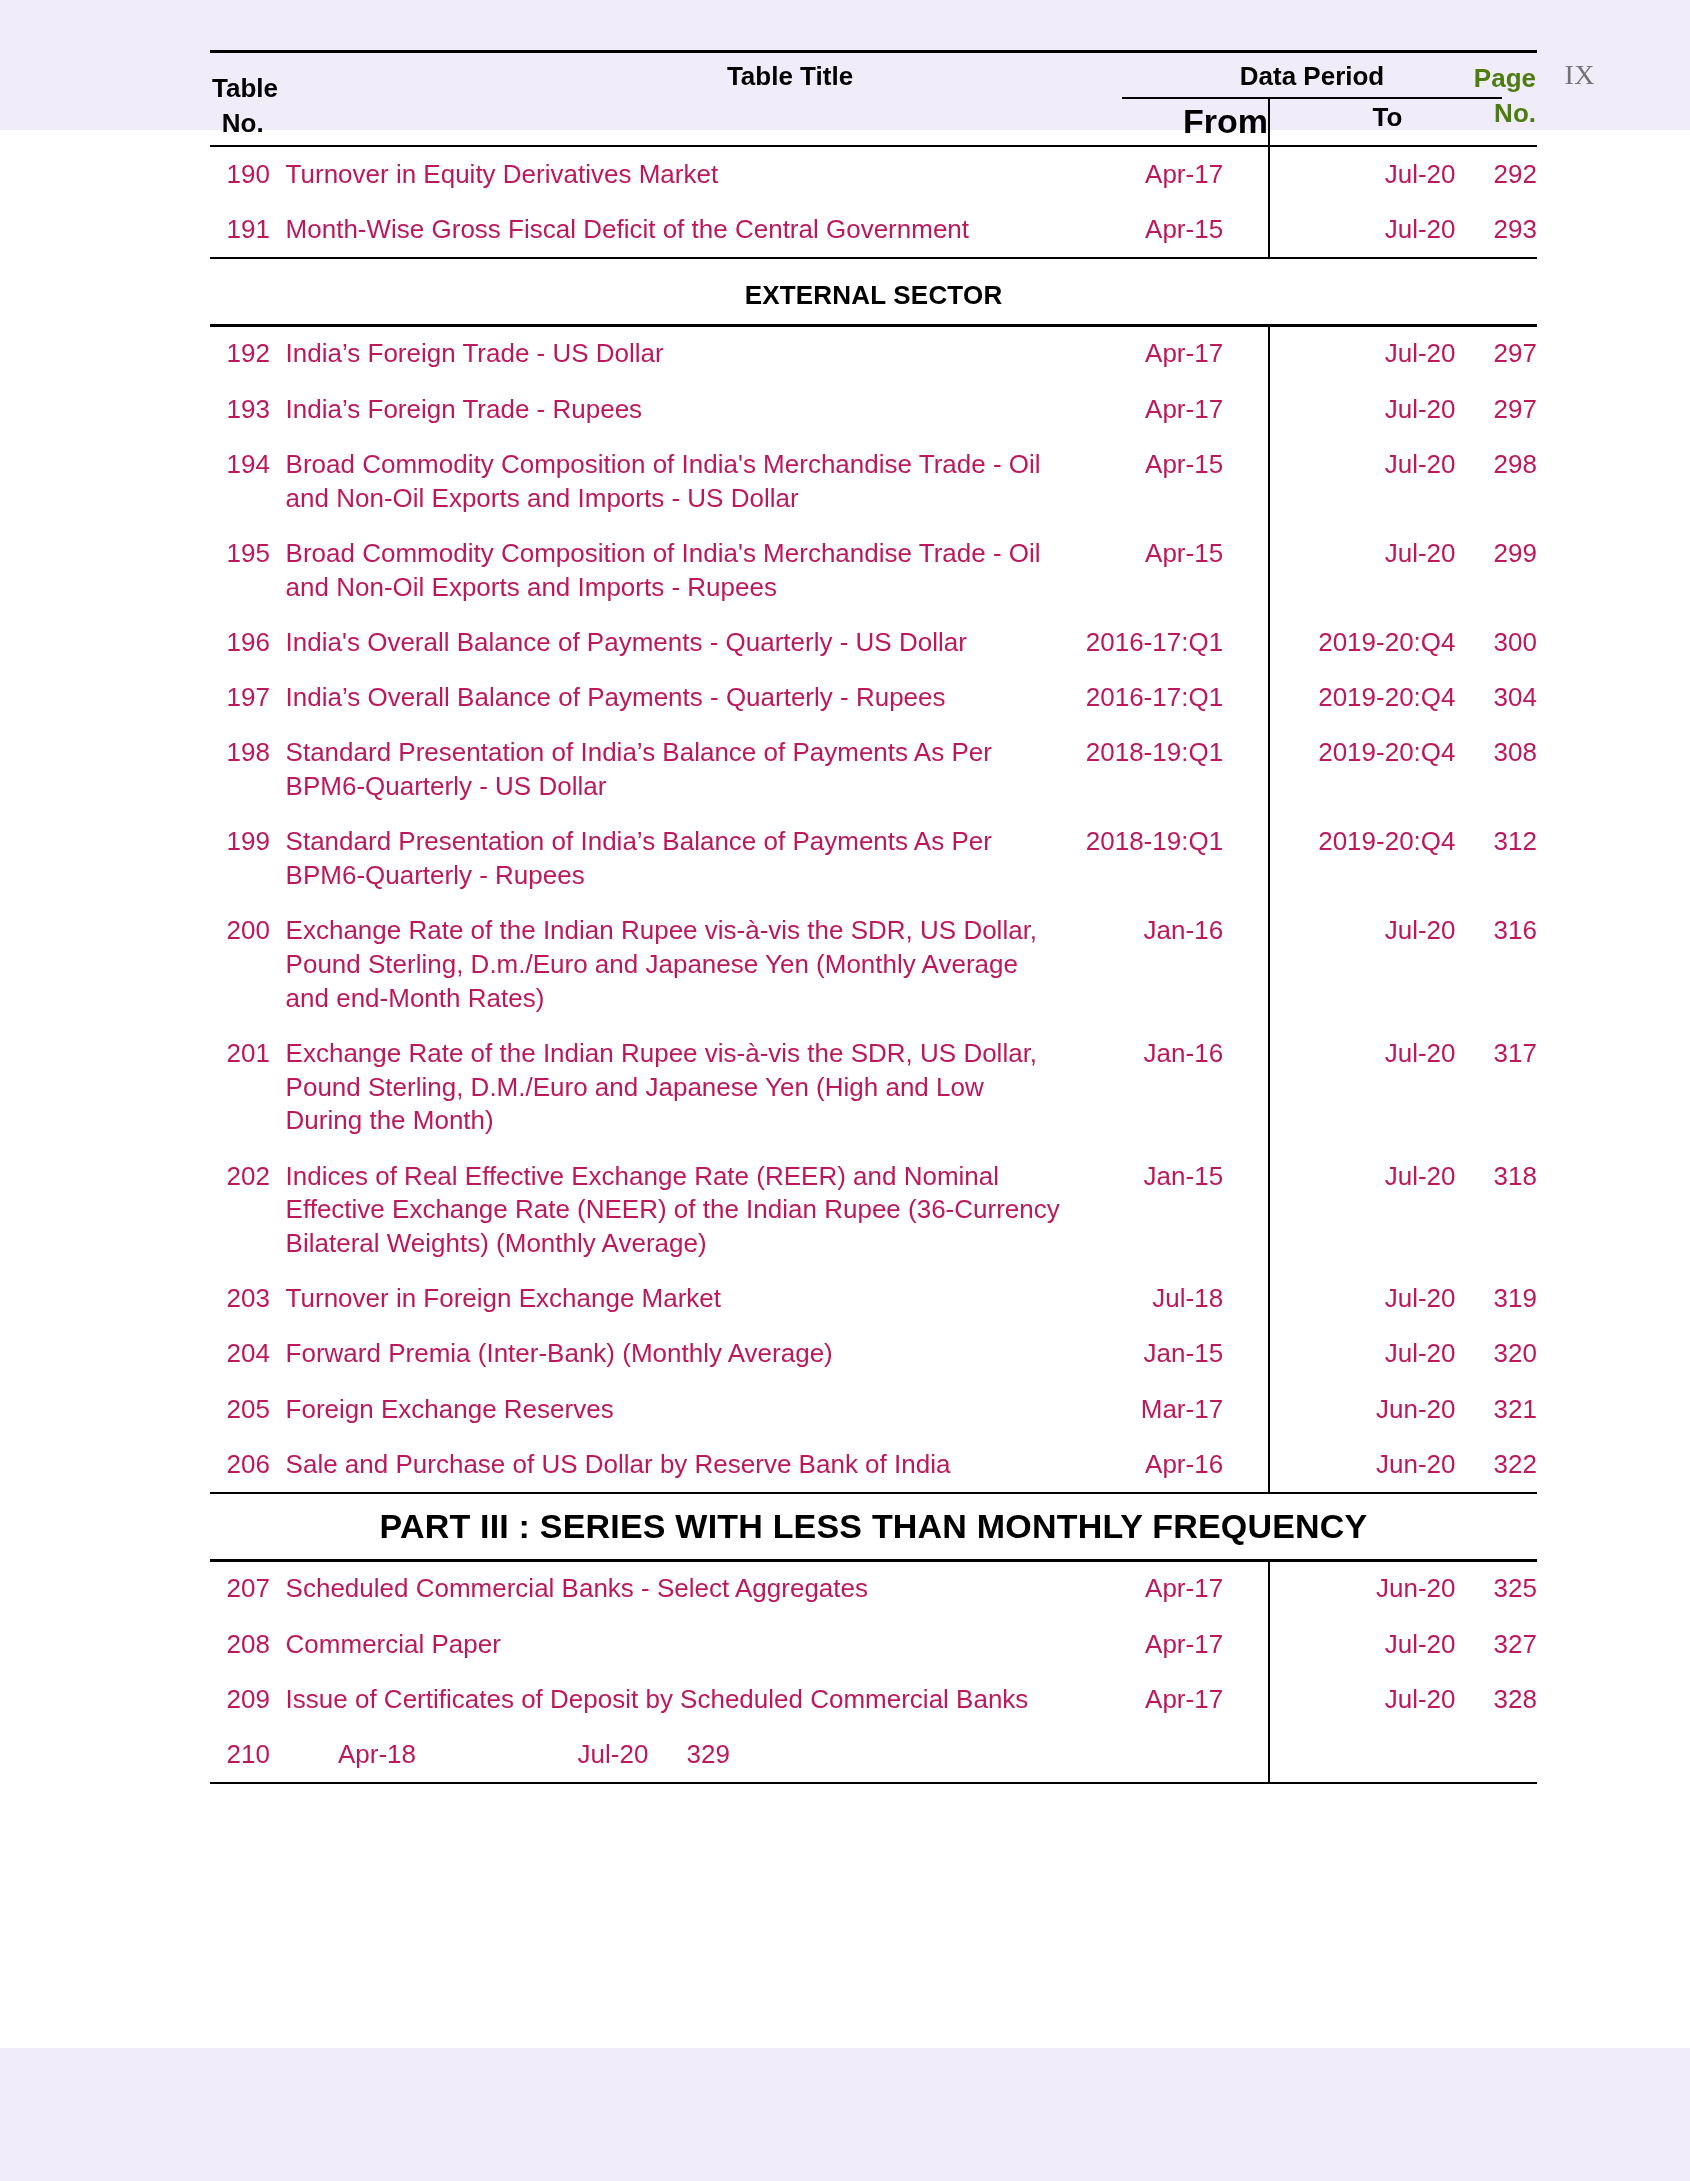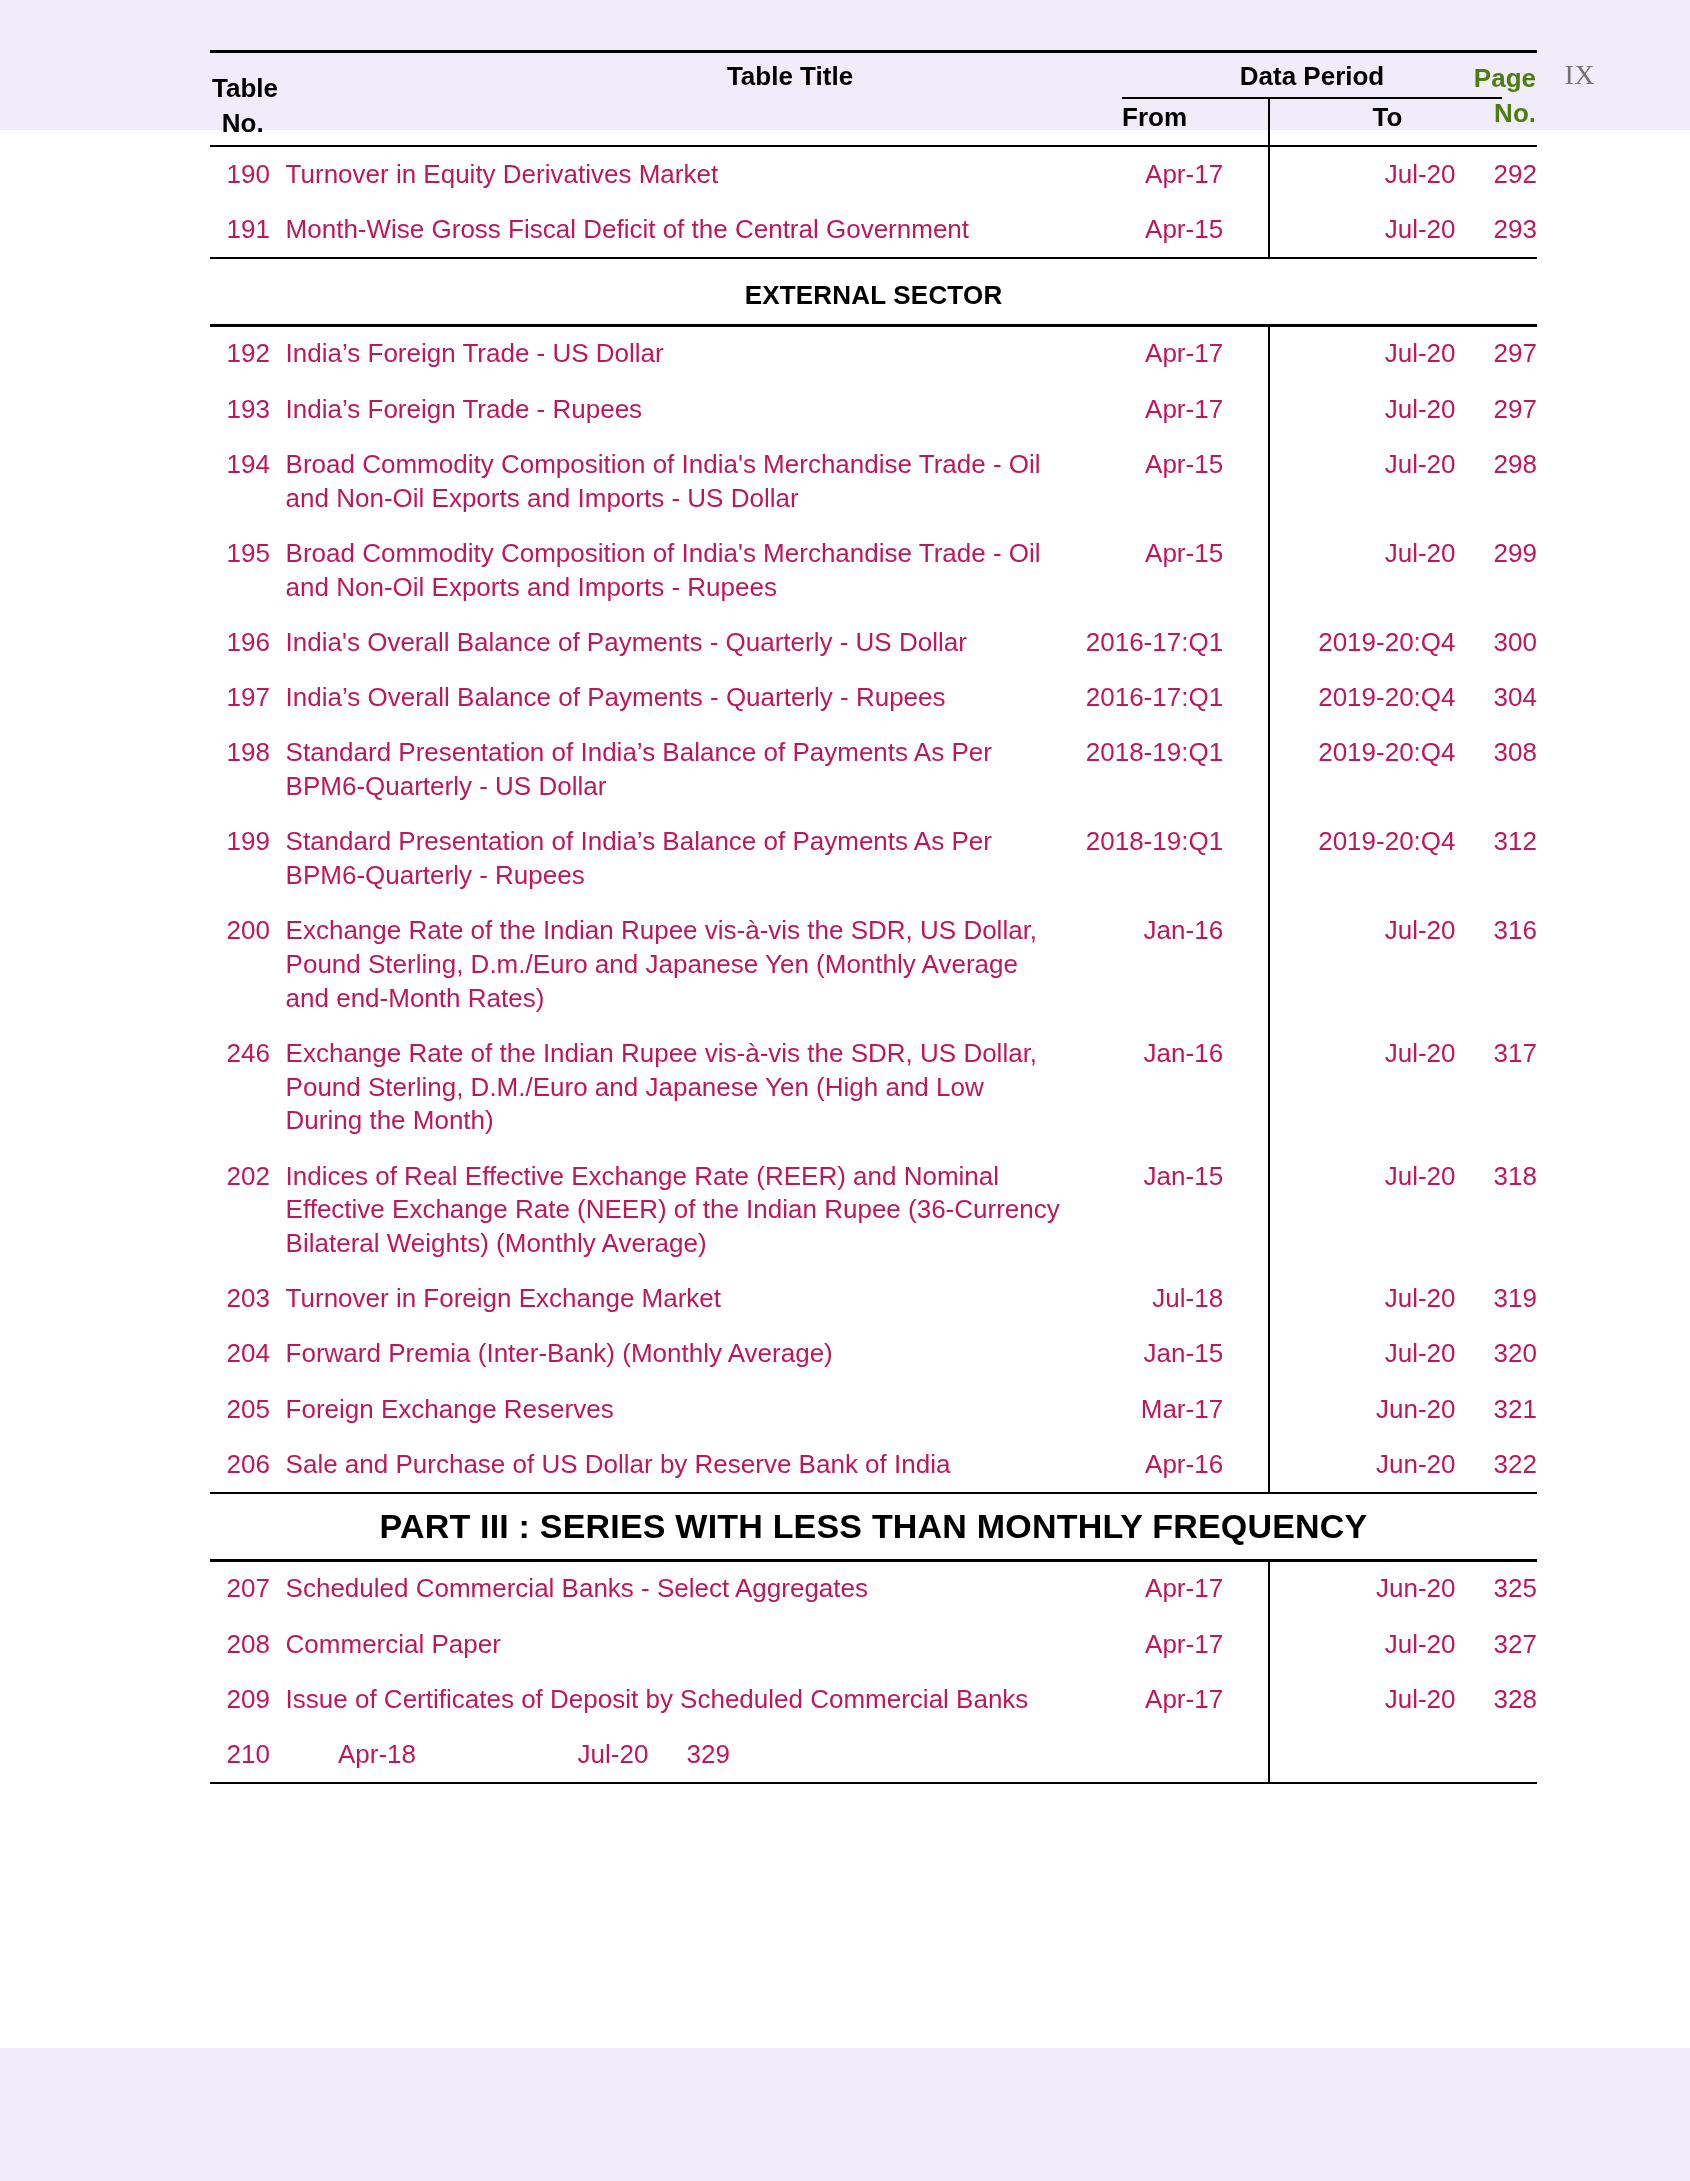--- a/index.html
+++ b/index.html
@@ -91,22 +91,22 @@
   .dp-underline {
     position: absolute;
     left: 912px; top: 44px;
     width: 380px;
     border-top: 2.1px solid #000;
   }
   .th-from {
     position: absolute;
     left: 912px; top: 49px;
     width: 146px;
-    text-align: left;
-    font-size: 26px;
+    text-align: right;
+    font-size: 34px;
     font-weight: bold;
     color: #000;
   }
   .th-to {
     position: absolute;
     left: 1063px; top: 49px;
     width: 229px;
     text-align: center;
     font-size: 26px;
     font-weight: bold;
@@ -305,21 +305,21 @@
           <div class="c-page">312</div>
         </div>
         <div class="row">
           <div class="c-num">200</div>
           <div class="c-title">Exchange Rate of the Indian Rupee vis-à-vis the SDR, US Dollar, Pound Sterling, D.m./Euro and Japanese Yen (Monthly Average and end-Month Rates)</div>
           <div class="c-from">Jan-16</div>
           <div class="c-to">Jul-20</div>
           <div class="c-page">316</div>
         </div>
         <div class="row">
-          <div class="c-num">246</div>
+          <div class="c-num">201</div>
           <div class="c-title">Exchange Rate of the Indian Rupee vis-à-vis the SDR, US Dollar, Pound Sterling, D.M./Euro and Japanese Yen (High and Low During the Month)</div>
           <div class="c-from">Jan-16</div>
           <div class="c-to">Jul-20</div>
           <div class="c-page">317</div>
         </div>
         <div class="row">
           <div class="c-num">202</div>
           <div class="c-title">Indices of Real Effective Exchange Rate (REER) and Nominal Effective Exchange Rate (NEER) of the Indian Rupee (36-Currency Bilateral Weights) (Monthly Average)</div>
           <div class="c-from">Jan-15</div>
           <div class="c-to">Jul-20</div>

